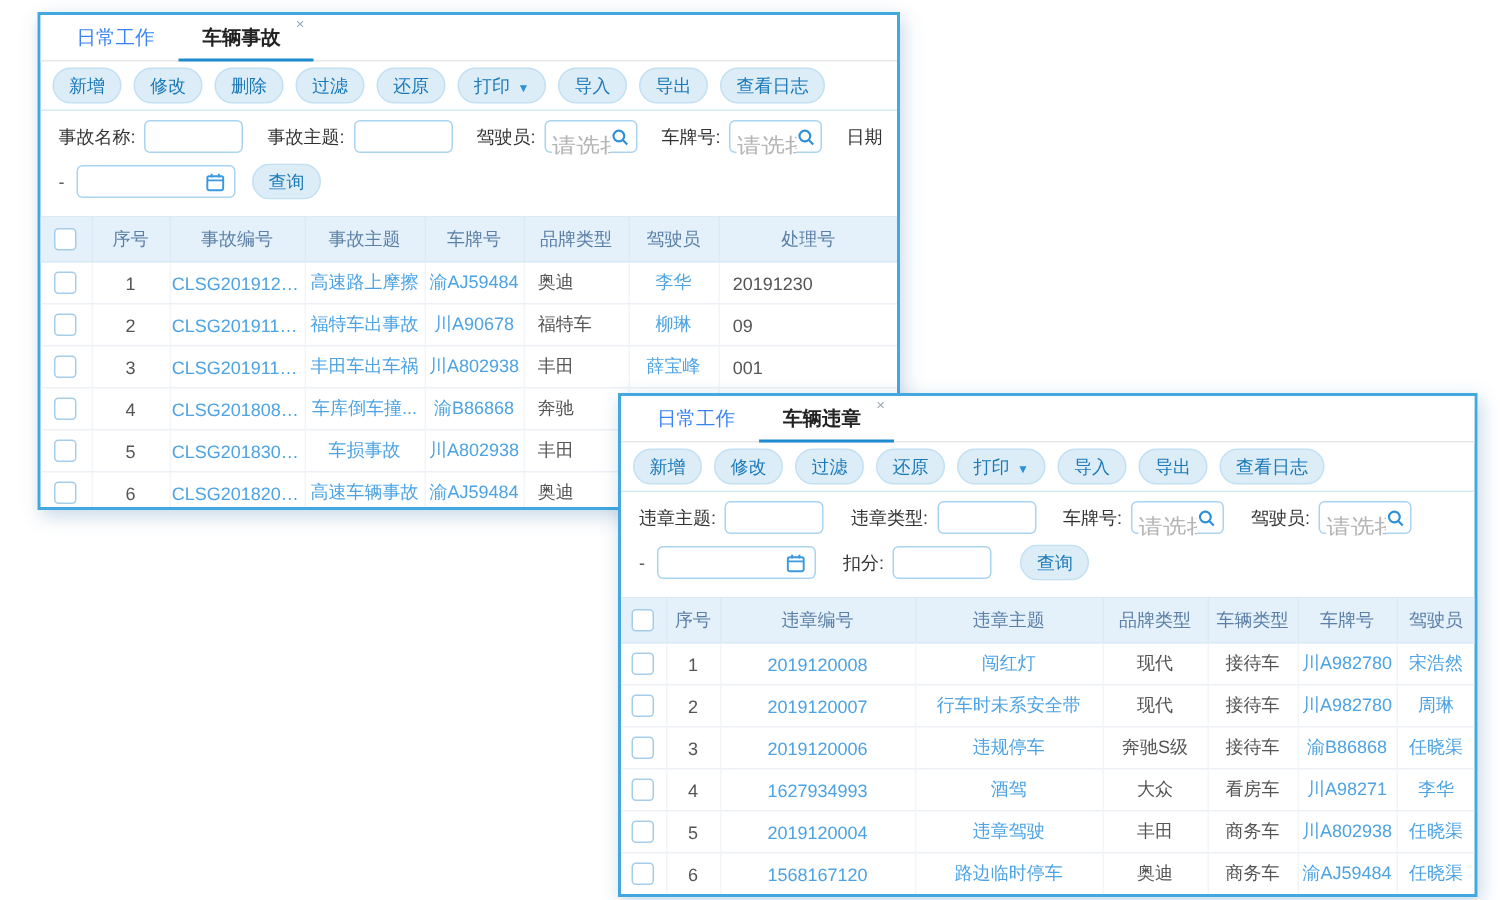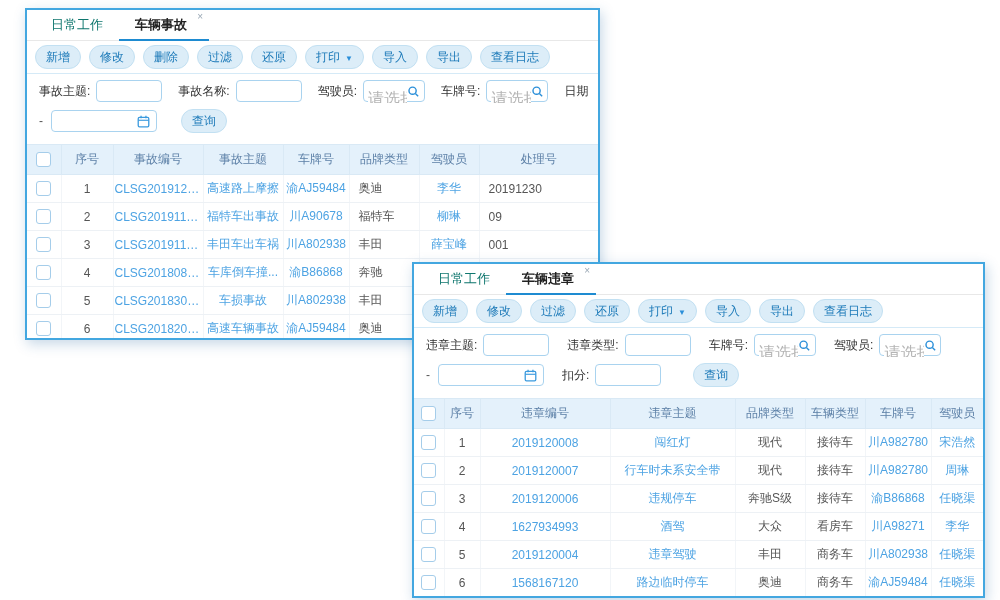--- a/index.html
+++ b/index.html
@@ -5,21 +5,21 @@
   html,body{margin:0;padding:0;background:#fff;}
   #stage{position:relative;width:1000px;height:600px;overflow:hidden;
          font-family:"Liberation Sans","DejaVu Sans",sans-serif;font-size:12px;color:#444;}
   .panel{position:absolute;background:#fff;border:2px solid #43a7e0;
          box-shadow:2px 4px 12px rgba(30,100,160,.25);overflow:hidden;box-sizing:border-box;}
   #panel1{left:25px;top:8px;width:575px;height:332px;z-index:1;}
   #panel2{left:412px;top:262px;width:573px;height:336px;z-index:2;}
 
   
   .tabs{display:flex;height:30px;border-bottom:1px solid #e8e8e8;padding-left:8px;background:#fff;}
-  .tab{padding:0 16px;line-height:29px;font-size:13px;color:#0f766e;position:relative;cursor:pointer;}
+  .tab{padding:0 16px;line-height:29px;font-size:13px;color:#3b82f6;position:relative;cursor:pointer;}
   .tab.active{font-weight:bold;color:#222;border-bottom:2px solid #1e8bd1;margin-bottom:-1px;padding-right:22px;}
   .tab .close{position:absolute;top:0px;right:6px;font-size:10px;font-weight:normal;color:#9aa8b5;line-height:14px;}
 
   
   .toolbar{display:flex;gap:8px;padding:4px 8px;border-bottom:1px solid #d5eaf7;align-items:center;}
   .tb-btn{background:#dcedf8;border:1px solid #c2e0f2;color:#1b79b8;font-size:12px;
           padding:0 10px;height:24px;line-height:22px;border-radius:12px;cursor:pointer;
           font-family:inherit;white-space:nowrap;}
   .caret{font-size:8px;margin-left:5px;color:#2b8fd9;}
 
@@ -32,21 +32,21 @@
   .f-input{width:66px;height:22px;border:1px solid #a9d3ef;border-radius:4px;outline:none;
            font-size:12px;font-family:inherit;padding:0 4px;box-sizing:border-box;}
   .f-search{display:flex;align-items:center;border:1px solid #a9d3ef;border-radius:4px;
             height:22px;width:62px;padding:0 4px;box-sizing:border-box;background:#fff;}
   .f-search input{border:none;outline:none;width:40px;font-size:16px;font-family:inherit;padding:0;min-width:0;margin-top:16px;}
   .f-search input::placeholder,.f-input::placeholder{color:#b5b5b5;}
   .f-date{display:flex;align-items:center;border:1px solid #a9d3ef;border-radius:4px;
           height:22px;width:106px;padding:0 6px;box-sizing:border-box;justify-content:space-between;}
   .f-date input{border:none;outline:none;width:78px;font-size:12px;font-family:inherit;padding:0;}
   .dash{margin-right:8px;color:#555;}
-  .query{margin-left:14px;text-align:center;}
+  .query{margin-left:1px;text-align:center;}
 
   
   .grid{width:100%;border-collapse:collapse;table-layout:fixed;font-size:12px;}
   .grid th{background:#e4f1fb;color:#5b7fa6;font-weight:normal;height:30px;
            border:1px solid #d9e9f5;border-left:none;box-sizing:border-box;}
   .grid th:last-child{border-right:none;text-align:center;}
   .grid td{height:28px;border-bottom:1px solid #edf1f5;border-right:1px solid #f2f5f8;
            text-align:center;color:#555;overflow:hidden;white-space:nowrap;
            text-overflow:ellipsis;box-sizing:border-box;}
   .grid td:last-child{border-right:none;}
@@ -91,25 +91,25 @@
         <button class="tb-btn">还原</button>
         <button class="tb-btn">打印<span class="caret">▼</span></button>
         <button class="tb-btn">导入</button>
         <button class="tb-btn">导出</button>
         <button class="tb-btn">查看日志</button>
       </div>
 
     <div class="filters">
       <div class="filter-row">
         <div class="fgroup">
+          <span class="f-label">事故名称:</span>
+          <input class="f-input" style="">
+        </div>
+        <div class="fgroup">
           <span class="f-label">事故主题:</span>
-          <input class="f-input" style="">
-        </div>
-        <div class="fgroup">
-          <span class="f-label">事故名称:</span>
           <input class="f-input" style="">
         </div>
         <div class="fgroup">
           <span class="f-label">驾驶员:</span>
           <div class="f-search">
             <input placeholder="请选择" style="">
             <svg width="13" height="13" viewBox="0 0 16 16">
               <circle cx="7" cy="7" r="4.5" fill="none" stroke="#2b8fd9" stroke-width="1.8"></circle>
               <line x1="10.5" y1="10.5" x2="14" y2="14" stroke="#2b8fd9" stroke-width="1.8"></line>
             </svg>

